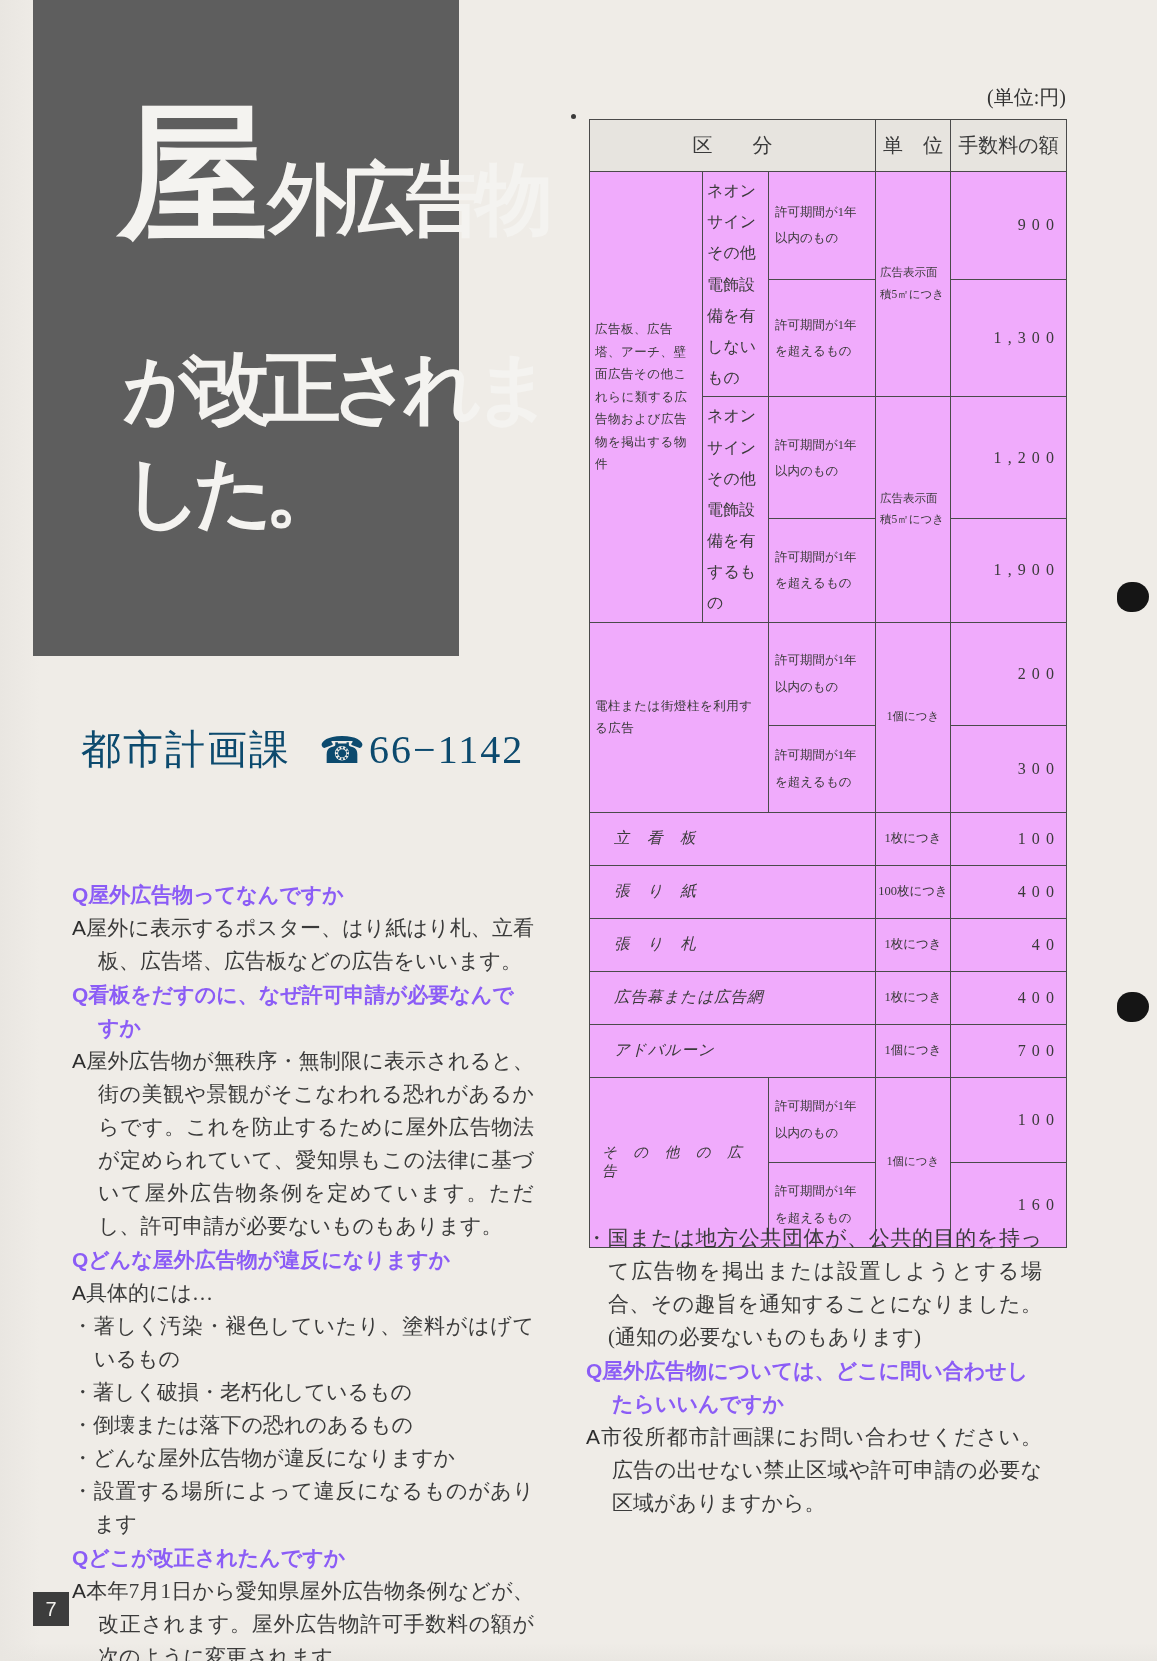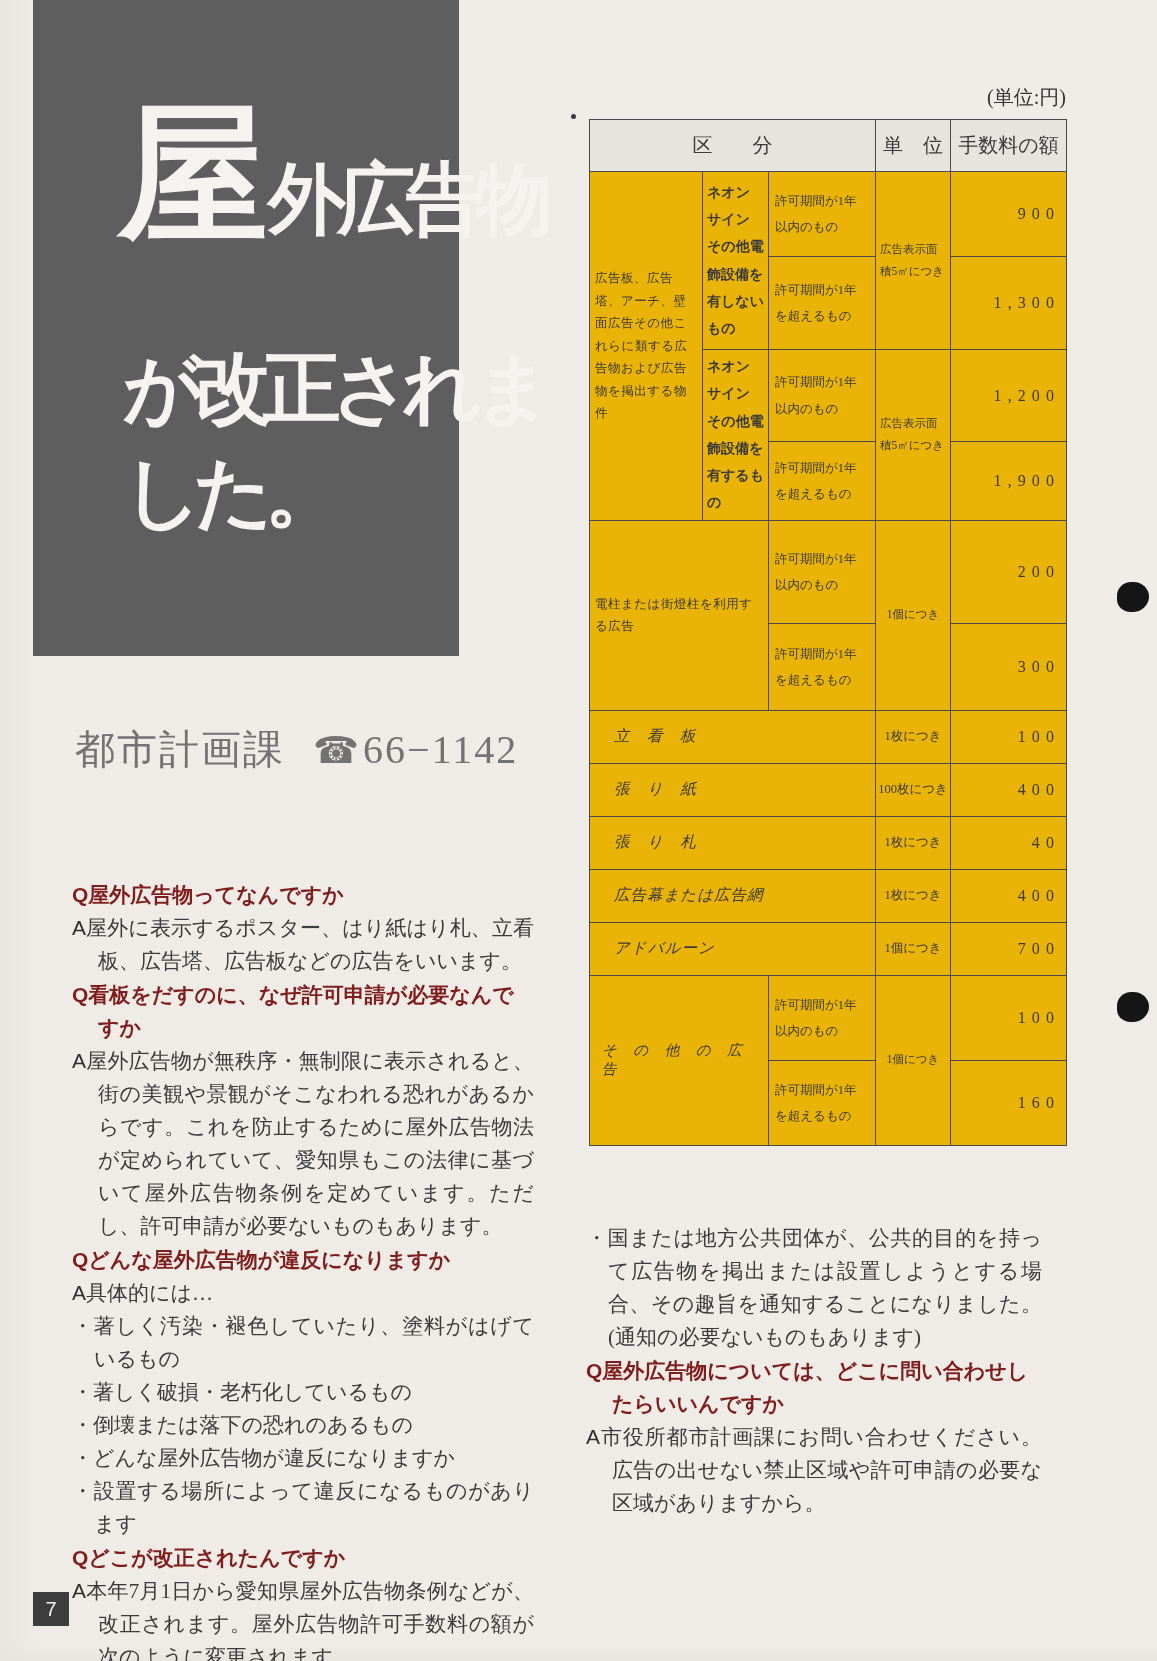--- a/index.html
+++ b/index.html
@@ -23,48 +23,48 @@
   }
   .t-line{position:absolute;color:#f4f3f0;font-weight:600;line-height:1;white-space:nowrap;}
   .t1{left:85px;top:100px;font-size:150px;}
   .t1 .big{font-size:150px;}
   .t1 .rest{font-size:78px;letter-spacing:-9px;}
   .t2{left:90px;top:246px;font-size:78px;letter-spacing:-9px;}
   .t3{left:90px;top:350px;font-size:78px;letter-spacing:-9px;}
   .t4{left:90px;top:454px;font-size:78px;letter-spacing:-9px;}
 
   
-  .contact{position:absolute;left:75px;top:722px;font-size:40px;color:#737373;
+  .contact{position:absolute;left:81px;top:722px;font-size:40px;color:#0c4a6e;
     letter-spacing:2px;white-space:nowrap;}
   .contact .tel-icon{font-family:"DejaVu Sans", sans-serif;font-size:37px;margin-left:28px;margin-right:2px;}
 
   
   .qa{position:absolute;font-size:21px;line-height:33px;color:#3b3b3b;text-align:justify;}
   .qa-left{left:72px;top:878px;width:462px;}
   .qa-right{left:586px;top:1222px;width:456px;}
   .para{margin:0;}
-  .para.q{font-family:"Liberation Sans", sans-serif;font-weight:700;color:#7f1d1d;
+  .para.q{font-family:"Liberation Sans", sans-serif;font-weight:700;color:#8b5cf6;
     padding-left:26px;text-indent:-26px;text-align:left;}
   .para.a{padding-left:26px;text-indent:-26px;}
   .para.a .pfx{font-family:"Liberation Sans", sans-serif;color:#2d2d2d;}
   .para.bullet{padding-left:22px;text-indent:-22px;}
 
   
   .unit-note{position:absolute;left:880px;top:84px;width:186px;text-align:right;
     font-size:20px;color:#333;}
   table.fee{
     position:absolute;left:589px;top:119px;width:477px;
-    border-collapse:collapse;table-layout:fixed;background:#eab308;
+    border-collapse:collapse;table-layout:fixed;background:#f0abfc;
   }
   table.fee td{border:1px solid #4a4a4a;vertical-align:middle;color:#3a3a3a;}
   td.th{background:#e7e4df;font-size:20px;text-align:center;padding:0;color:#2f2f2f;}
   .rh{height:52px}.ra{height:85px}.rb{height:93px}.rc{height:85px}.rd{height:72px}
   .re{height:103px}.rf{height:87px}.rs{height:53px}.rg{height:85px}
   td.cat{font-size:12.5px;padding:4px 5px;line-height:1.8;letter-spacing:.5px;}
-  td.sub{font-size:14px;padding:3px 4px;line-height:1.95;font-weight:bold;}
+  td.sub{font-size:16px;padding:3px 4px;line-height:1.95;}
   td.per{font-size:12.5px;padding:4px 6px;line-height:2.1;}
   td.uni{font-size:11.5px;padding:3px 4px;line-height:1.9;}
   td.uni.ctr{text-align:center;}
   td.catS{font-size:15.5px;padding-left:24px;letter-spacing:1px;font-style:italic;}
   td.uniS{font-size:12.5px;text-align:center;}
   td.fee-cell{font-size:16px;text-align:right;padding-right:6px;letter-spacing:.38em;color:#444;}
 
   
   .punch{position:absolute;width:32px;height:30px;background:#151515;
     border-radius:48% 52% 55% 45%;}

